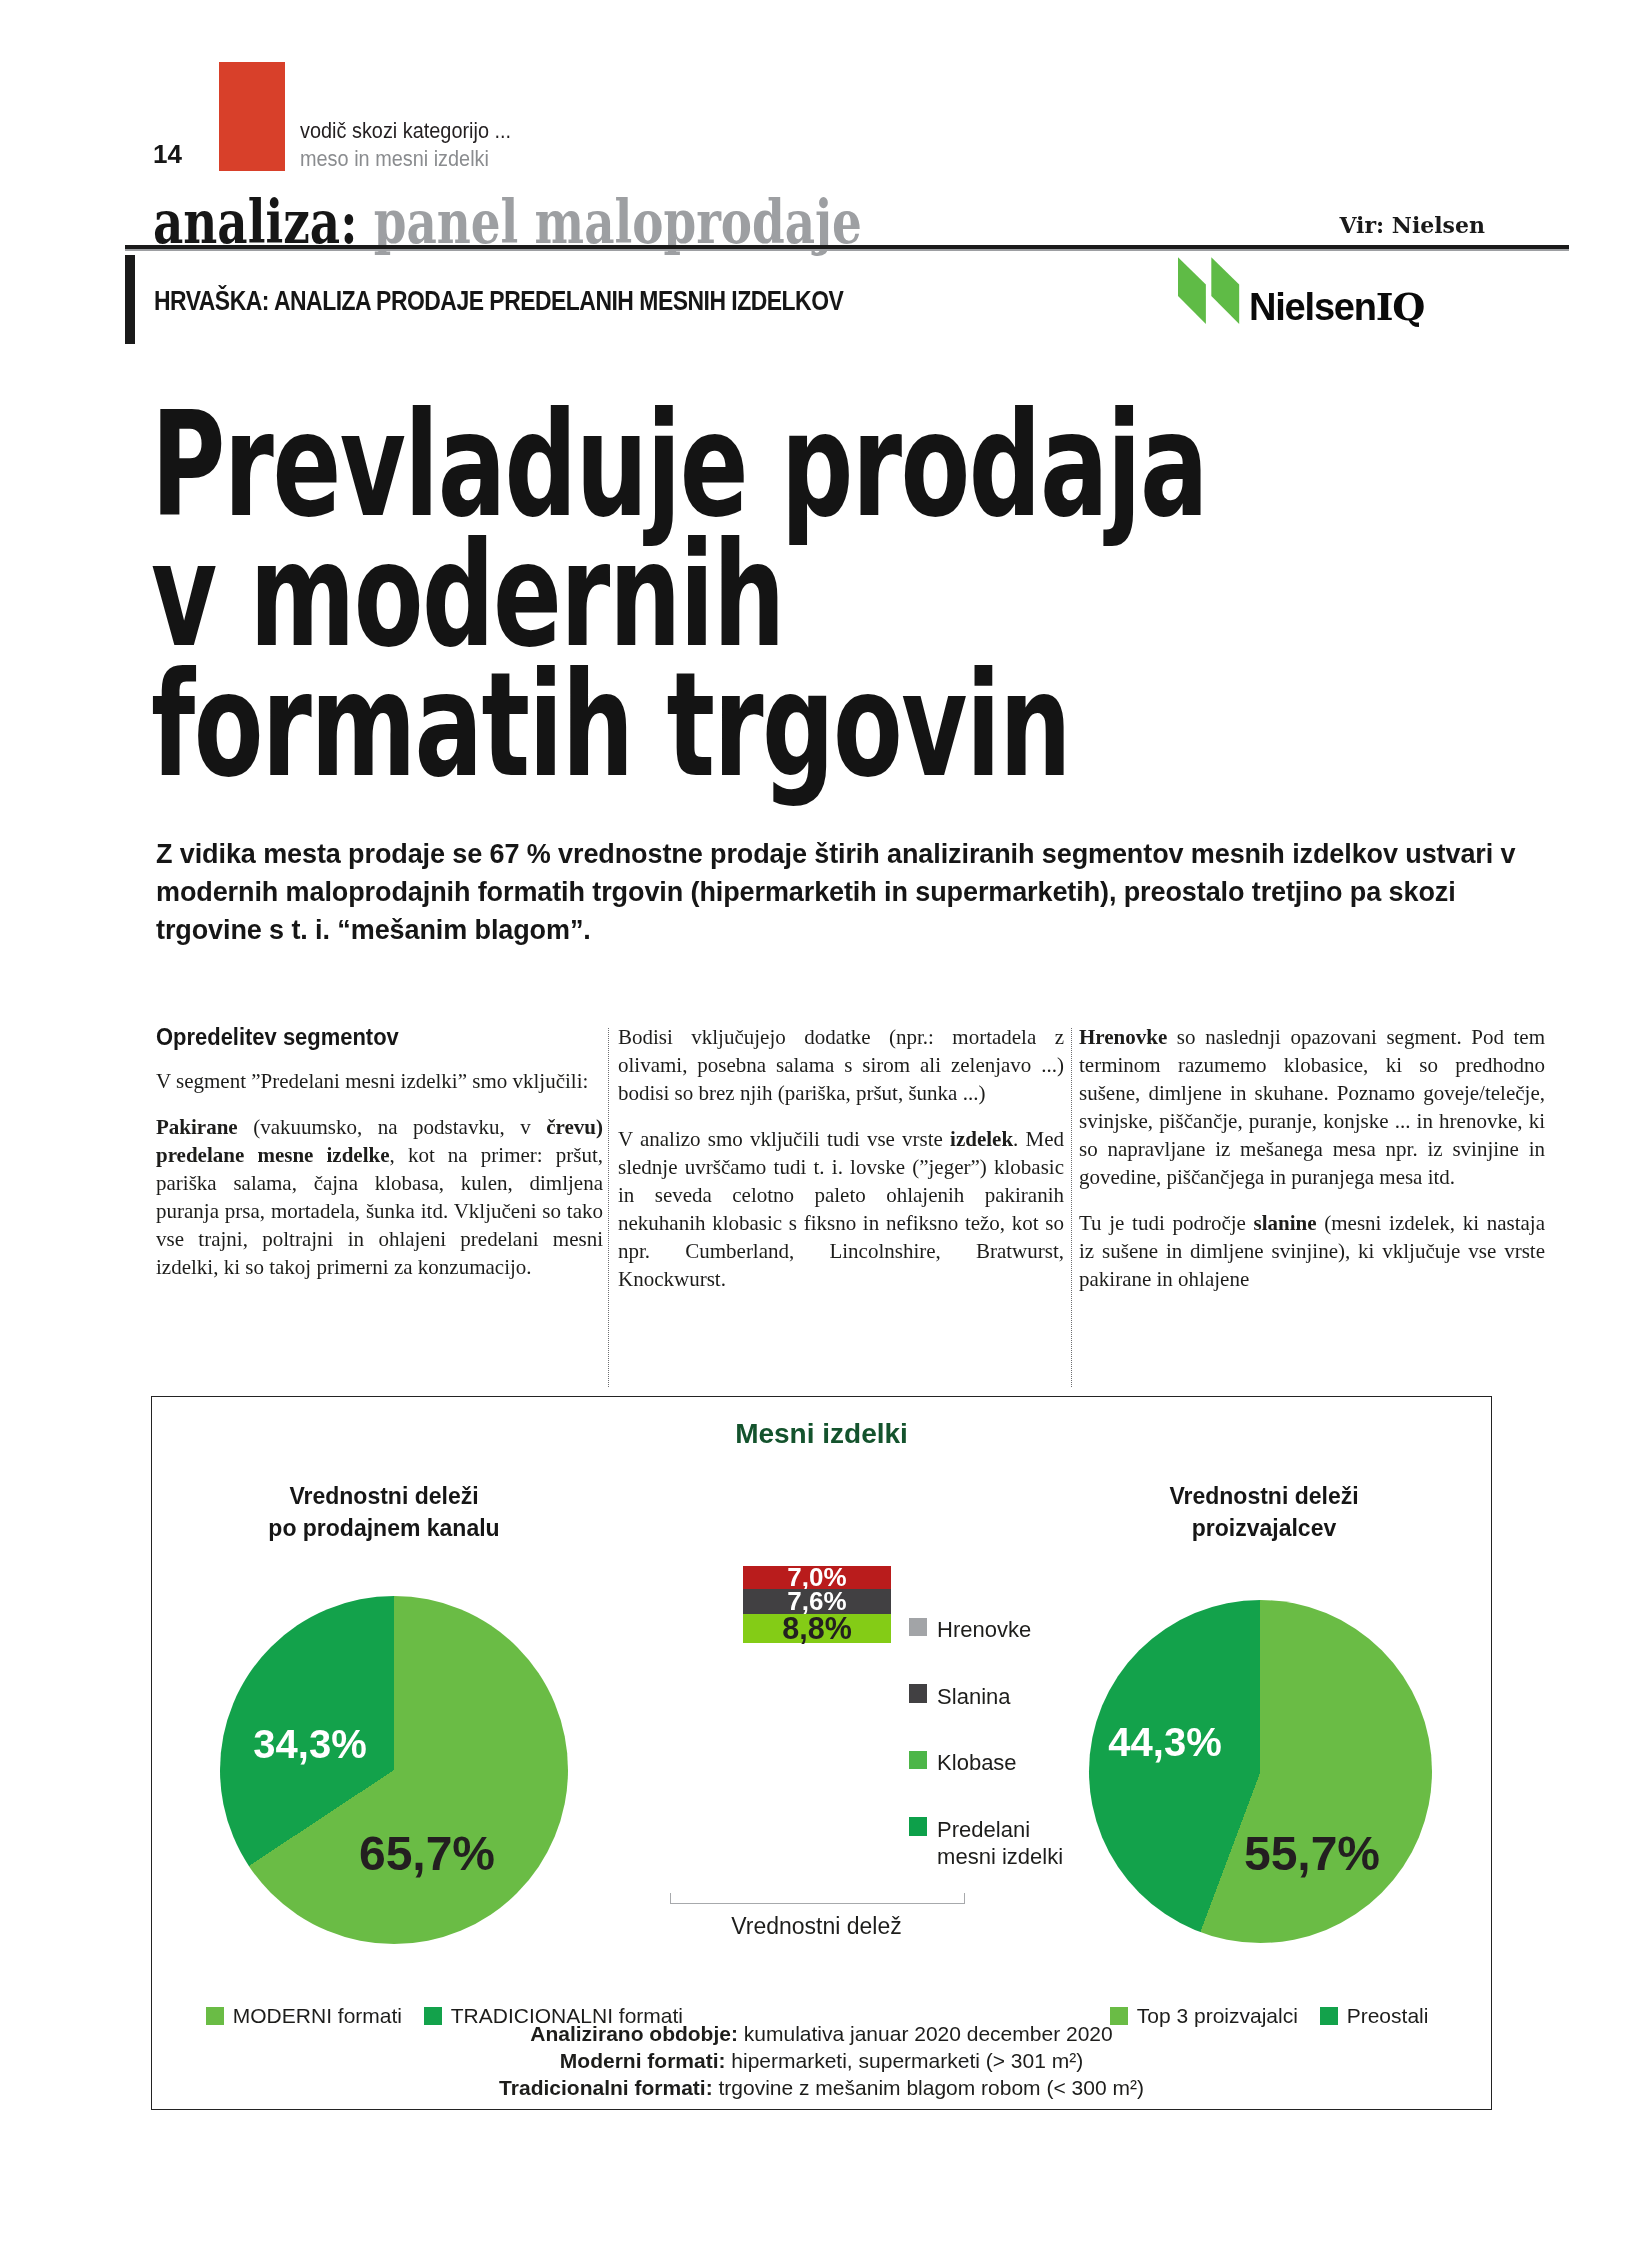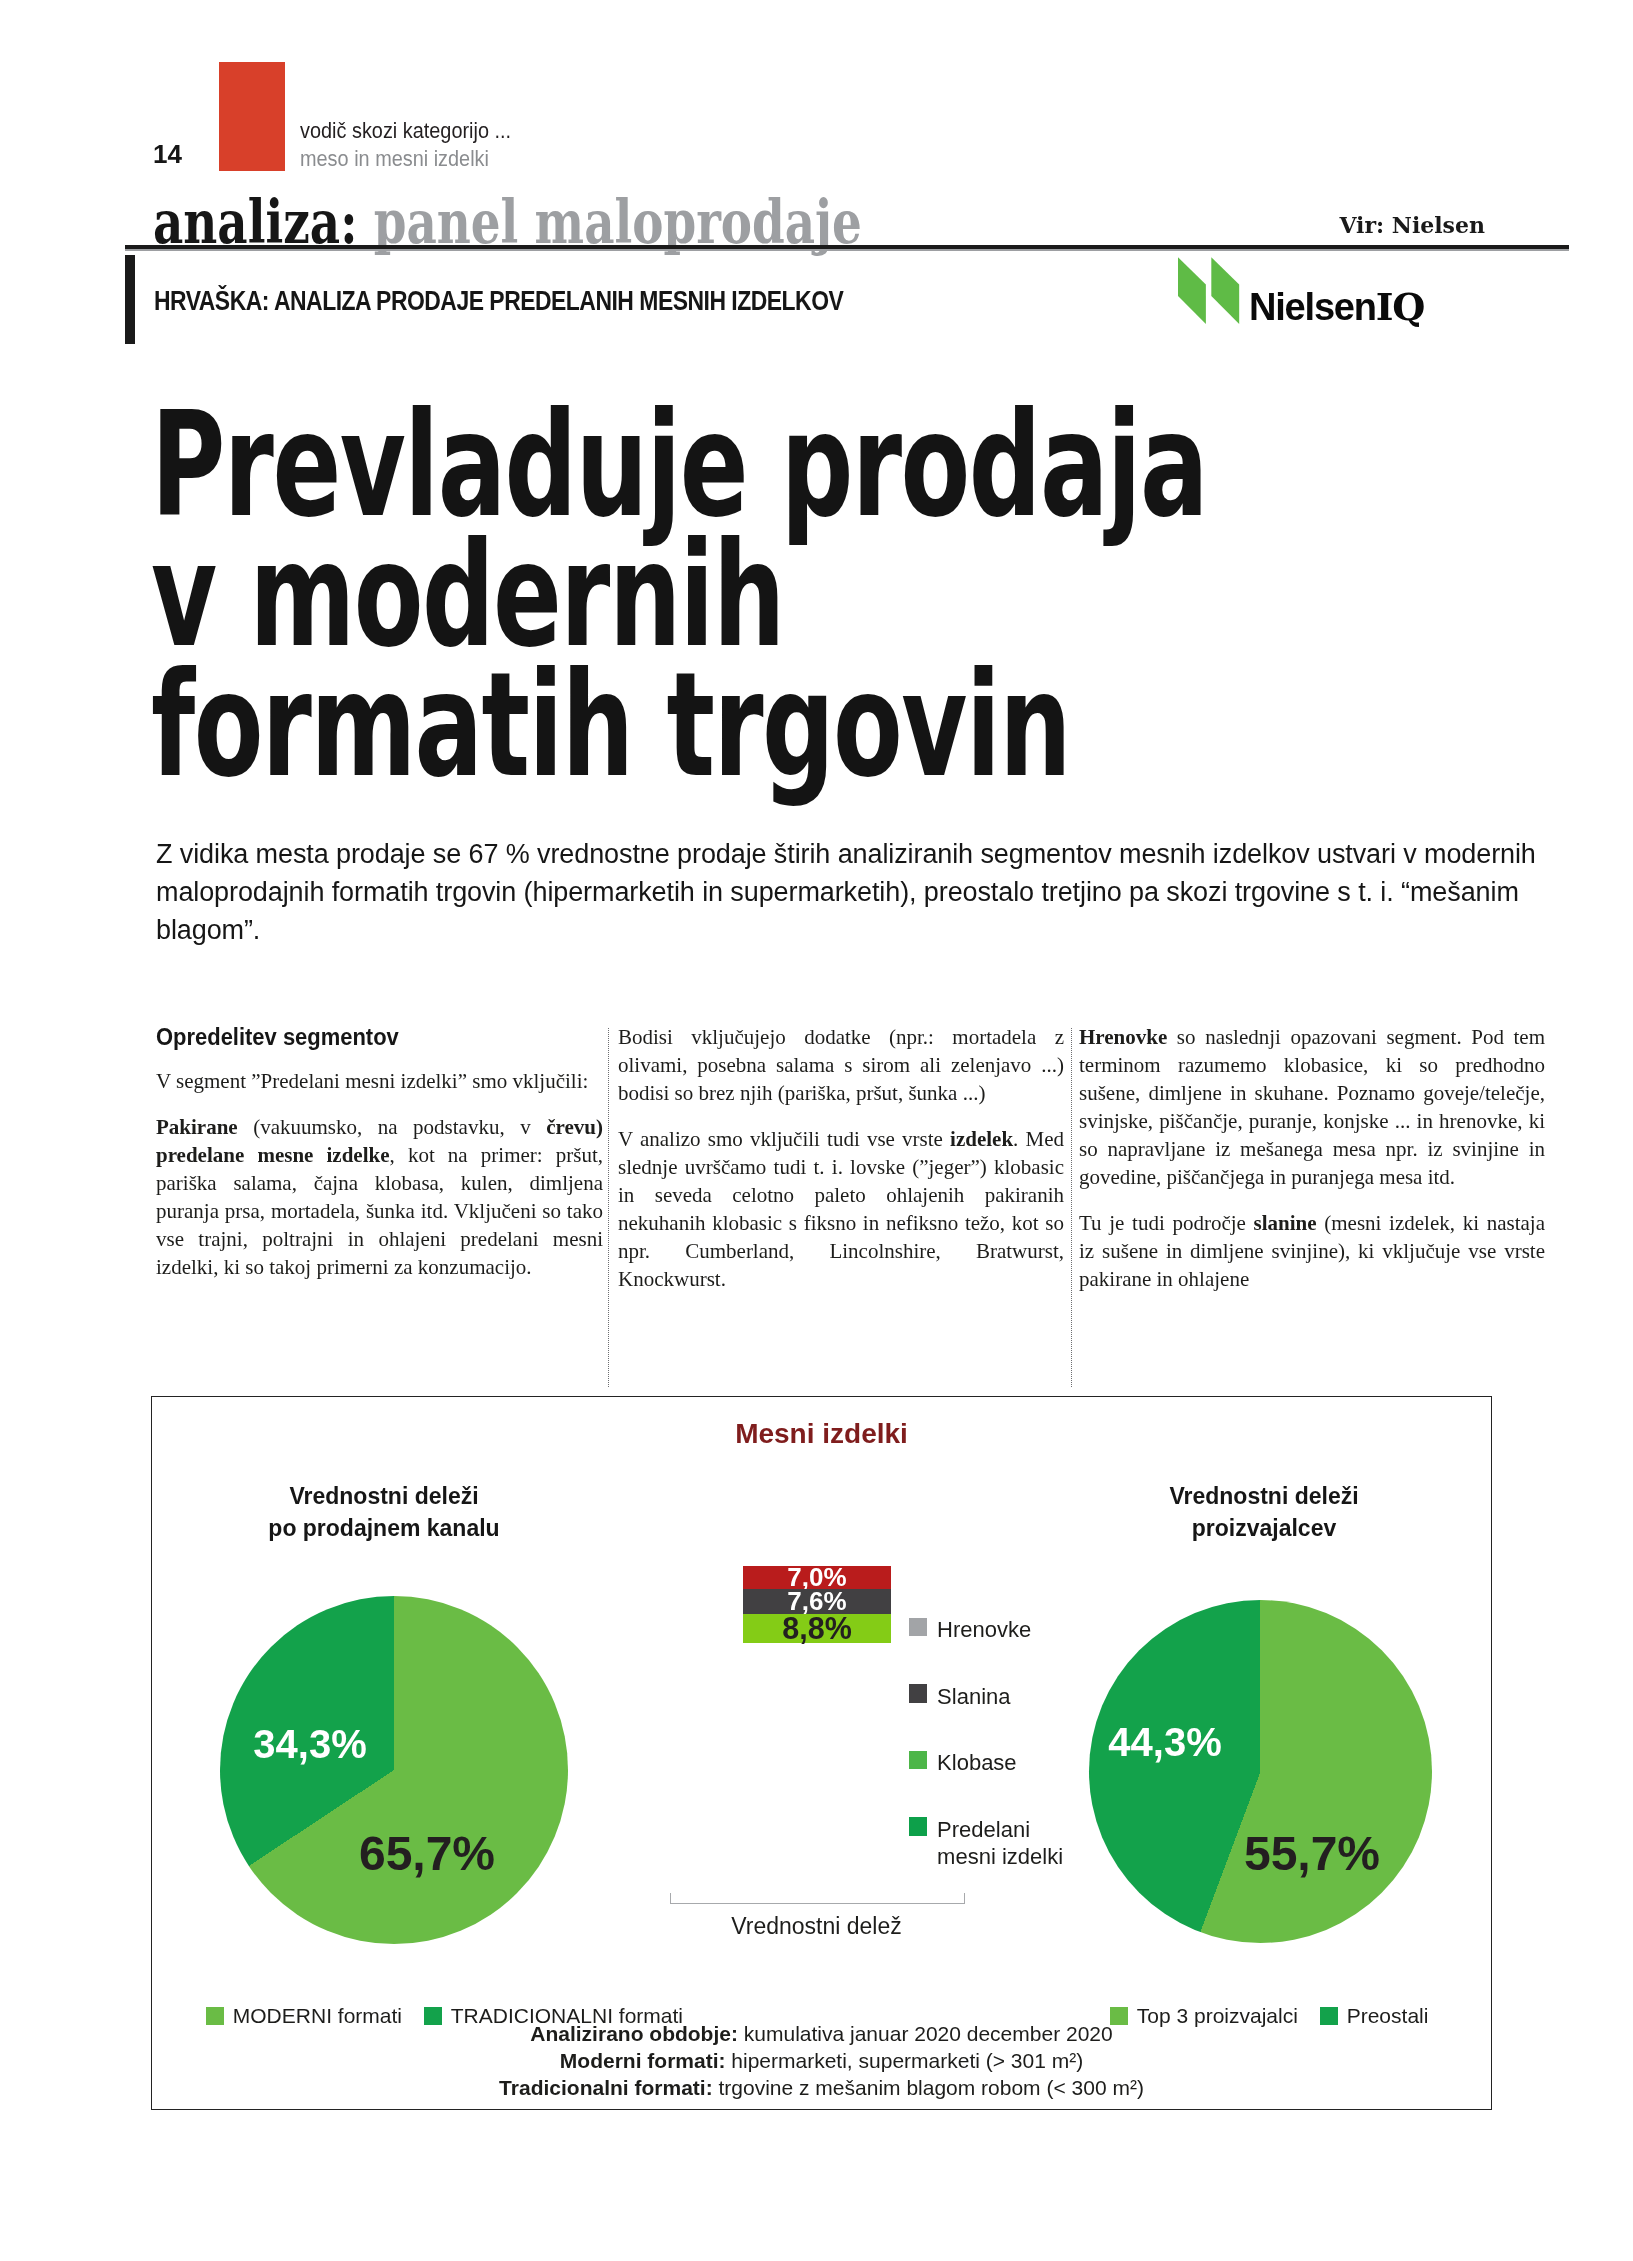--- a/index.html
+++ b/index.html
@@ -31,36 +31,36 @@
   .niq-marks{left:1178px;top:257px;}
   .niq-text{left:1249px;top:284px;font-size:38px;font-weight:600;letter-spacing:-1.2px;color:#0a0a0a;}
   .niq-text .iq{font-family:"DejaVu Serif","Liberation Serif",serif;font-weight:bold;}
 
   
   .hl{left:151px;font-size:145px;font-weight:bold;line-height:1;letter-spacing:-.015em;
       font-family:"DejaVu Sans","Liberation Sans",sans-serif;color:#141414;}
   .hl1{top:392px;} .hl2{top:522px;} .hl3{top:652px;}
 
   
-  .intro{left:156px;top:835px;width:1398px;font-size:27px;font-weight:normal;line-height:38px;
+  .intro{left:156px;top:835px;width:1398px;font-size:27px;font-weight:bold;line-height:38px;
          letter-spacing:-0.1px;color:#161616;}
 
   
   .col{top:1023px;}
   .col1{left:156px;width:447px;} .col2{left:618px;width:446px;} .col3{left:1079px;width:466px;}
   .col-divider{top:1028px;width:0;height:359px;border-left:1.8px dotted #6d6e71;}
   .div1{left:608px;} .div2{left:1071px;}
   .col-heading{font-size:24.4px;font-weight:bold;color:#161616;margin:0 0 16px 0;}
   p.body{font-family:"Liberation Serif",serif;font-size:21px;line-height:28px;
          text-align:justify;margin:0 0 18.3px 0;color:#1d1d1b;}
   p.body b{font-weight:bold;}
 
   
   .chart-box{left:151px;top:1396px;width:1339px;height:712px;border:1.8px solid #232323;}
-  .box-title{left:0;top:21px;width:100%;text-align:center;font-size:28px;font-weight:bold;color:#7f1d1d;}
+  .box-title{left:0;top:21px;width:100%;text-align:center;font-size:28px;font-weight:bold;color:#14532d;}
   .sub-title{top:83px;text-align:center;font-size:23px;font-weight:bold;line-height:32px;color:#161616;}
   .sub1{left:0px;width:464px;} .sub2{left:500px;width:366px;} .sub3{left:929px;width:366px;}
 
   .pie{border-radius:50%;}
   .pie1{left:68px;top:199px;width:348px;height:348px;}
   .pie3{left:937px;top:203px;width:343px;height:343px;}
   .pie-label{position:absolute;transform:translate(-50%,-50%);font-weight:bold;white-space:nowrap;}
   .p1-dark{left:90px;top:148px;font-size:40px;}
   .p1-light{left:207px;top:257px;font-size:48px;}
   .p3-dark{left:76px;top:142px;font-size:40px;}

